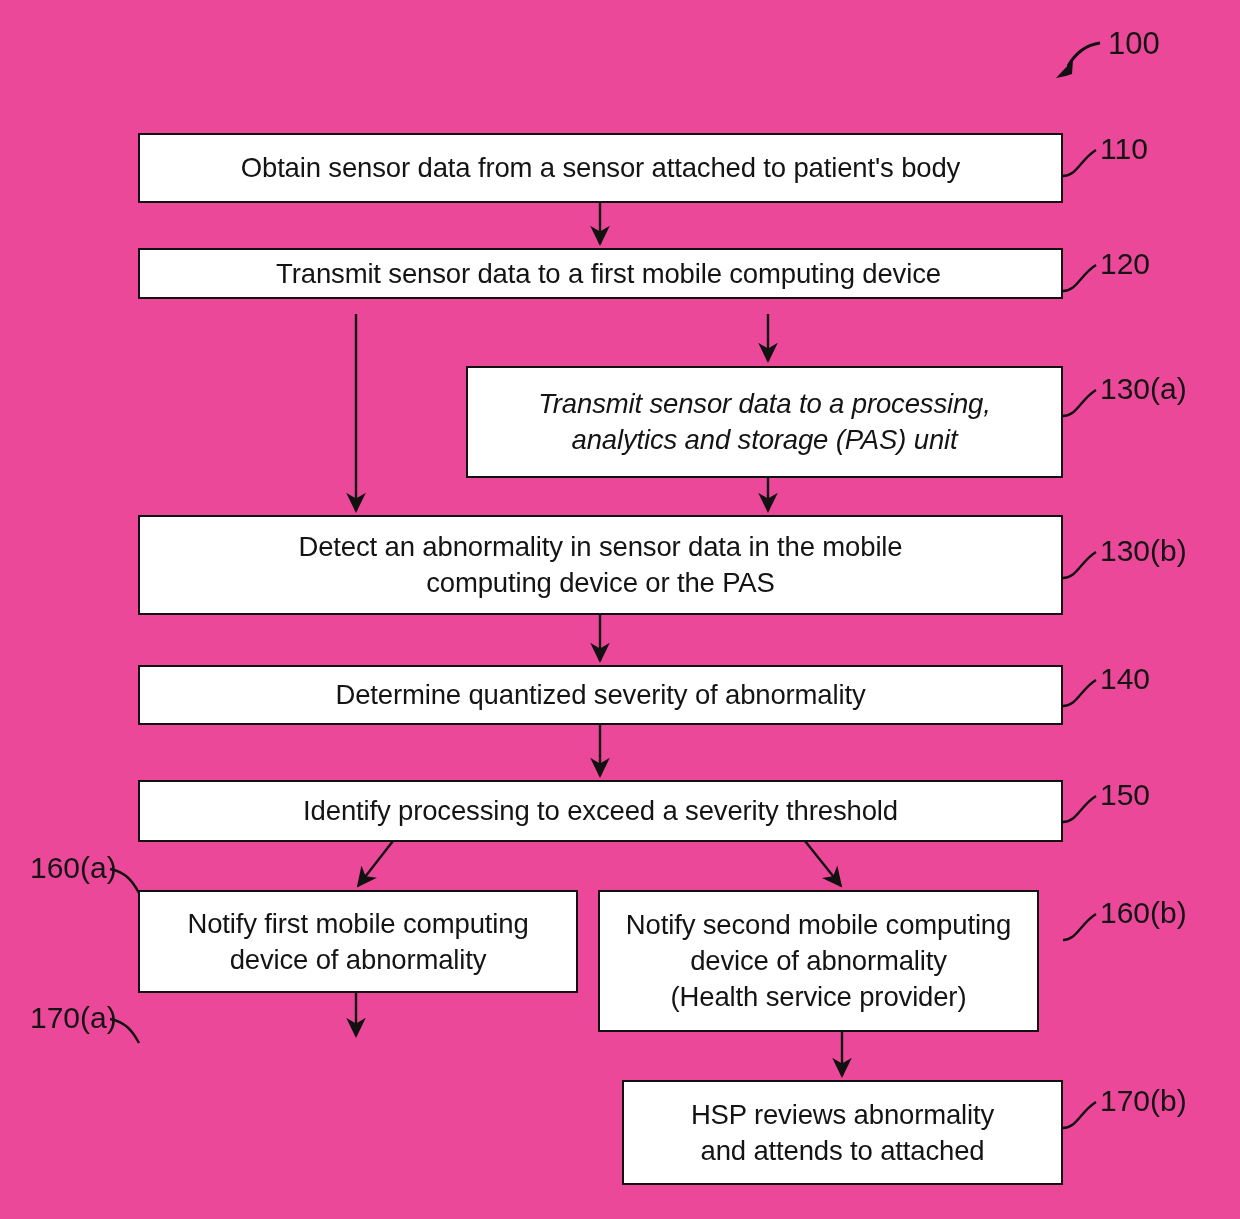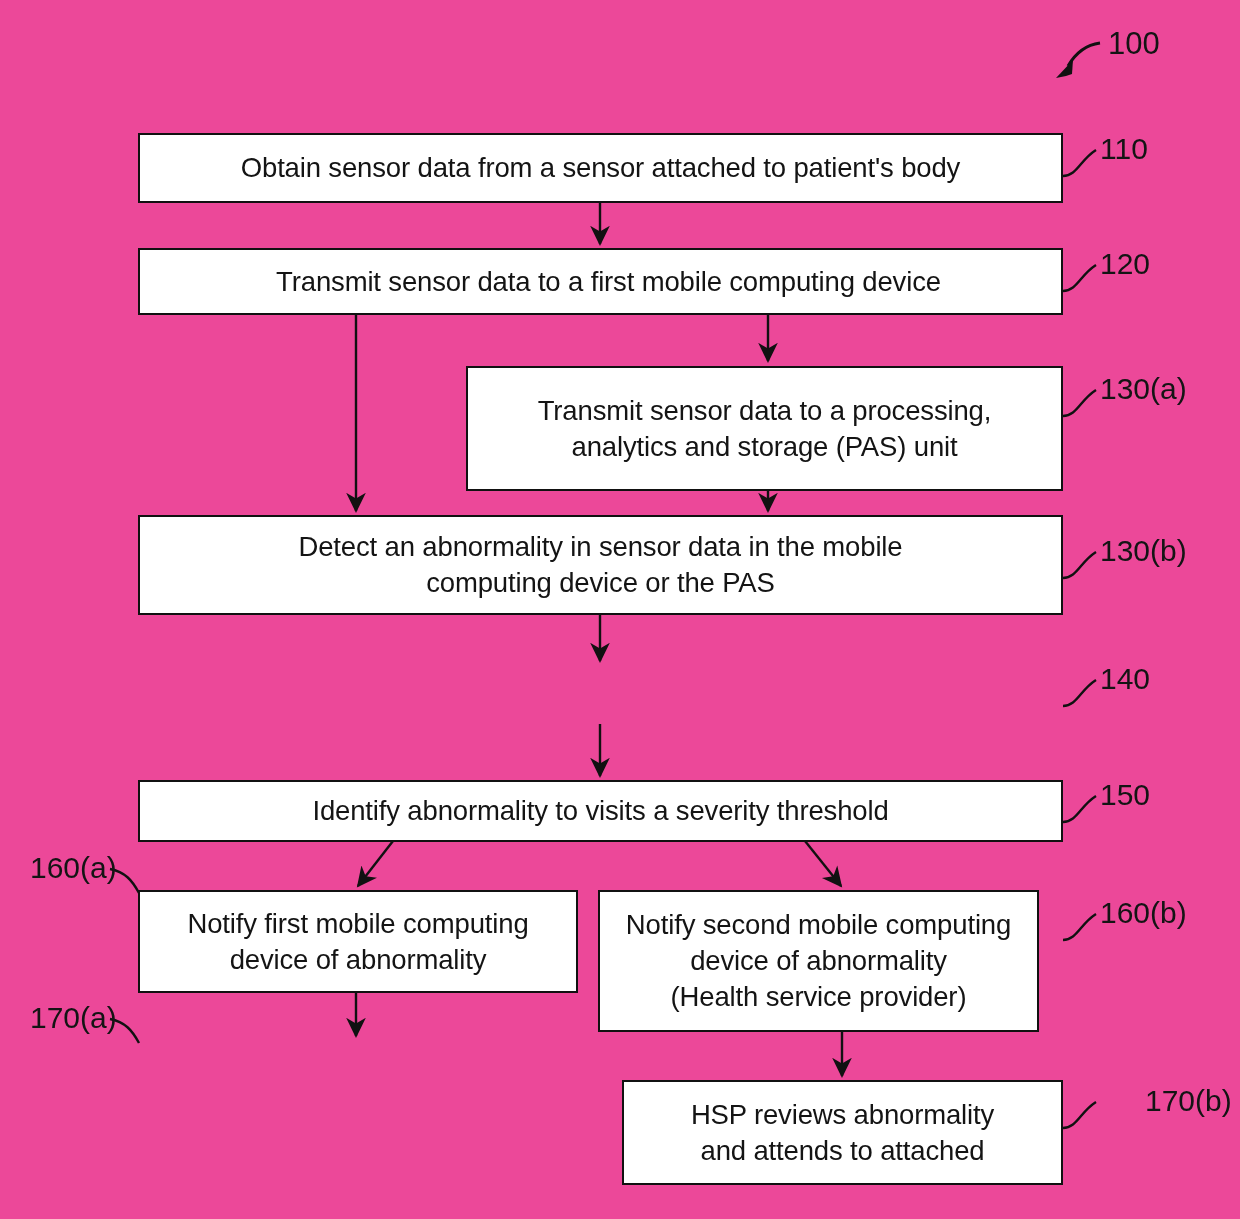--- a/index.html
+++ b/index.html
@@ -150,41 +150,44 @@
     </g>
   </svg>
 
   <div class="fig-number" style="left:1108px; top:28px;">100</div>
 
   <div class="node" style="left:138px; top:133px; width:925px; height:70px;text-align:center;">
     <span class="node-text">Obtain sensor data from a sensor attached to patient's body</span>
   </div>
   <div class="ref-label" style="left:1100px; top:134px;">110</div>
 
-  <div class="node" style="left:138px; top:248px; width:925px; height:67px;padding-left:28px;">
+  <div class="node" style="left:138px; top:248px; width:925px; height:51px;padding-left:28px;">
     <span class="node-text">Transmit sensor data to a first mobile computing device</span>
   </div>
   <div class="ref-label" style="left:1100px; top:249px;">120</div>
 
-  <div class="node" style="left:466px; top:366px; width:597px; height:125px;">
+  <div class="node" style="left:466px; top:366px; width:597px; height:112px;font-style:italic;">
     <span class="node-text">Transmit sensor data to a processing,
 analytics and storage (PAS) unit</span>
   </div>
   <div class="ref-label" style="left:1100px; top:374px;">130(a)</div>
 
   <div class="node" style="left:138px; top:515px; width:925px; height:100px;">
     <span class="node-text">Detect an abnormality in sensor data in the mobile
 computing device or the PAS</span>
   </div>
   <div class="ref-label" style="left:1100px; top:536px;">130(b)</div>
 
+  <div class="node" style="left:138px; top:665px; width:925px; height:60px;">
+    <span class="node-text">Determine quantized severity of abnormality</span>
+  </div>
   <div class="ref-label" style="left:1100px; top:664px;">140</div>
 
   <div class="node" style="left:138px; top:780px; width:925px; height:62px;">
-    <span class="node-text">Identify abnormality to visits a severity threshold</span>
+    <span class="node-text">Identify processing to exceed a severity threshold</span>
   </div>
   <div class="ref-label" style="left:1100px; top:780px;">150</div>
 
   <div class="node" style="left:138px; top:890px; width:440px; height:103px;">
     <span class="node-text">Notify first mobile computing
 device of abnormality</span>
   </div>
   <div class="ref-label" style="left:30px; top:853px;">160(a)</div>
 
   <div class="node" style="left:598px; top:890px; width:441px; height:142px;">
@@ -193,15 +196,15 @@
 (Health service provider)</span>
   </div>
   <div class="ref-label" style="left:1100px; top:898px;">160(b)</div>
 
   <div class="ref-label" style="left:30px; top:1003px;">170(a)</div>
 
   <div class="node" style="left:622px; top:1080px; width:441px; height:105px;">
     <span class="node-text">HSP reviews abnormality
 and attends to attached</span>
   </div>
-  <div class="ref-label" style="left:1100px; top:1086px;margin-left:45px;">170(b)</div>
+  <div class="ref-label" style="left:1100px; top:1086px;">170(b)</div>
 
 </div>
 
 </body></html>

